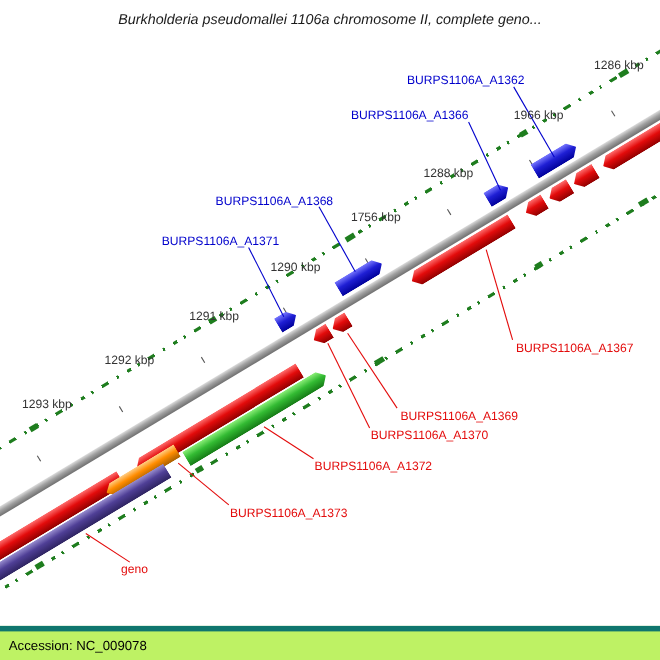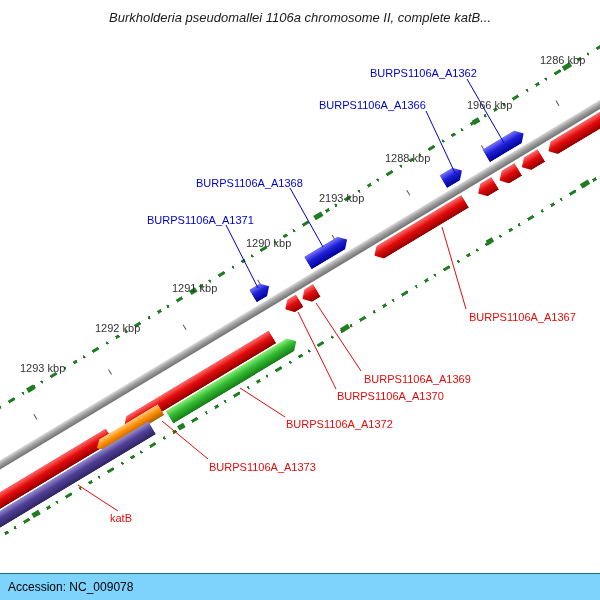--- a/index.html
+++ b/index.html
@@ -52,29 +52,29 @@
   .glabel.b{color:#0000cc;}
   .glabel.r{color:#e30b0b;}
   .rlabel{position:absolute;font-size:11px;color:#333333;white-space:nowrap;}
 
   svg.leaders{position:absolute;left:0;top:0;pointer-events:none;}
   .lead-b{stroke:#0000cc;stroke-width:1;}
   .lead-r{stroke:#e30b0b;stroke-width:1;}
 
   .footer{
     position:absolute;left:0;bottom:0;width:600px;height:26px;
-    background:#7dd3fc;border-top:1px solid #0f766e;font-size:12px;color:#000;
+    background:#bef264;border-top:5px solid #0f766e;font-size:12px;color:#000;
   }
   .footer .acc{position:absolute;left:8px;top:6px;}
   .footer .sum{position:absolute;left:258px;top:6px;}
 </style>
 </head>
 <body>
 
-<div class="title">Burkholderia pseudomallei 1106a chromosome II, complete katB...</div>
+<div class="title">Burkholderia pseudomallei 1106a chromosome II, complete geno...</div>
 
 <div class="viewport">
 
   <div class="track">
 
     <div class="dots upper"></div>
     <div class="dots lower"></div>
 
     <div class="dash" style="left:120px;top:-52px;width:8px"></div>
     <div class="dash" style="left:310px;top:-52px;width:7px"></div>
@@ -127,34 +127,34 @@
     <line class="lead-r" x1="361" y1="371" x2="316" y2="303"></line>
     <line class="lead-r" x1="336" y1="389" x2="298" y2="312"></line>
     <line class="lead-r" x1="285" y1="417" x2="240" y2="388"></line>
     <line class="lead-r" x1="208" y1="459" x2="162" y2="421"></line>
     <line class="lead-r" x1="118" y1="511" x2="78" y2="485"></line>
   </svg>
 
   <div class="rlabel" style="left:540px;top:54px">1286 kbp</div>
   <div class="rlabel" style="left:467px;top:99px">1966 kbp</div>
   <div class="rlabel" style="left:385px;top:152px">1288 kbp</div>
-  <div class="rlabel" style="left:319px;top:192px">2193 kbp</div>
+  <div class="rlabel" style="left:319px;top:192px">1756 kbp</div>
   <div class="rlabel" style="left:246px;top:237px">1290 kbp</div>
   <div class="rlabel" style="left:172px;top:282px">1291 kbp</div>
   <div class="rlabel" style="left:95px;top:322px">1292 kbp</div>
   <div class="rlabel" style="left:20px;top:362px">1293 kbp</div>
 
   <div class="glabel b" style="left:370px;top:67px">BURPS1106A_A1362</div>
   <div class="glabel b" style="left:319px;top:99px">BURPS1106A_A1366</div>
   <div class="glabel b" style="left:196px;top:177px">BURPS1106A_A1368</div>
   <div class="glabel b" style="left:147px;top:214px">BURPS1106A_A1371</div>
   <div class="glabel r" style="left:469px;top:311px">BURPS1106A_A1367</div>
   <div class="glabel r" style="left:364px;top:373px">BURPS1106A_A1369</div>
   <div class="glabel r" style="left:337px;top:390px">BURPS1106A_A1370</div>
   <div class="glabel r" style="left:286px;top:418px">BURPS1106A_A1372</div>
   <div class="glabel r" style="left:209px;top:461px">BURPS1106A_A1373</div>
-  <div class="glabel r" style="left:110px;top:512px">katB</div>
+  <div class="glabel r" style="left:110px;top:512px">geno</div>
 
 </div>
 
 <div class="footer">
   <span class="acc">Accession: NC_009078</span>
 </div>
 
 </body></html>

